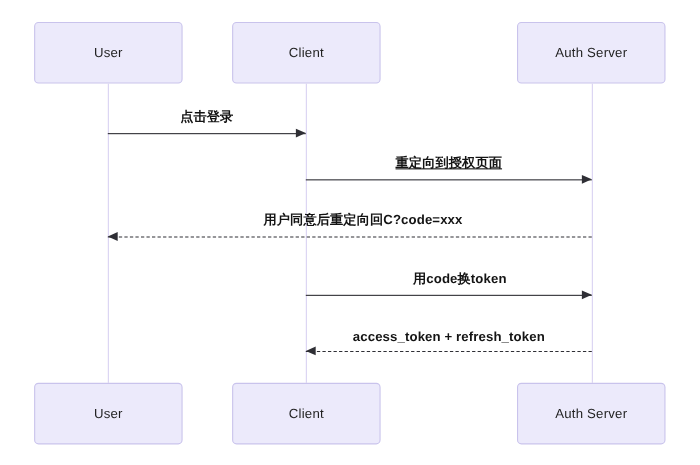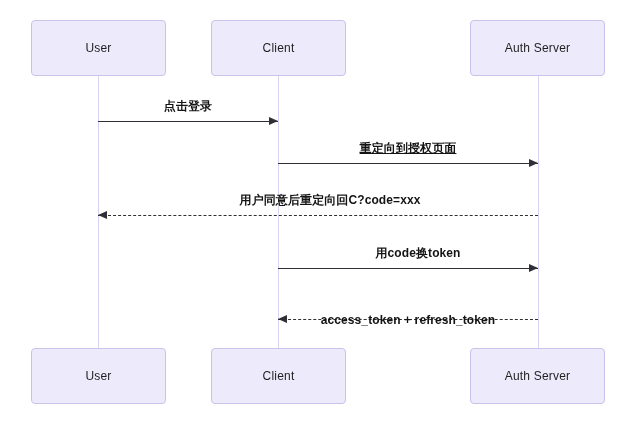--- a/index.html
+++ b/index.html
@@ -107,21 +107,21 @@
 
   <div class="msg to-right" id="msg-4" style="left: 278px; top: 268px; width: 260px;">
     <div class="line" style="width: 260px;"></div>
     <div class="head" style="left: 251px;"></div>
     <div class="mlabel" style="left: 140px; top: -6px;">用code换token</div>
   </div>
 
   <div class="msg to-left dashed" id="msg-5" style="left: 278px; top: 319px; width: 260px;">
     <div class="line" style="width: 260px;"></div>
     <div class="head" style="left: 0px;"></div>
-    <div class="mlabel" style="left: 130px; top: -6px; margin-top: 14px;">access_token + refresh_token</div>
+    <div class="mlabel" style="left: 130px; top: -6px;">access_token + refresh_token</div>
   </div>
 
   <div class="participant" id="p-bot-user" style="left: 31px; top: 348px; width: 135px; height: 56px;">
     <span class="plabel">User</span>
   </div>
   <div class="participant" id="p-bot-client" style="left: 211px; top: 348px; width: 135px; height: 56px;">
     <span class="plabel">Client</span>
   </div>
   <div class="participant" id="p-bot-auth" style="left: 470px; top: 348px; width: 135px; height: 56px;">
     <span class="plabel">Auth Server</span>

